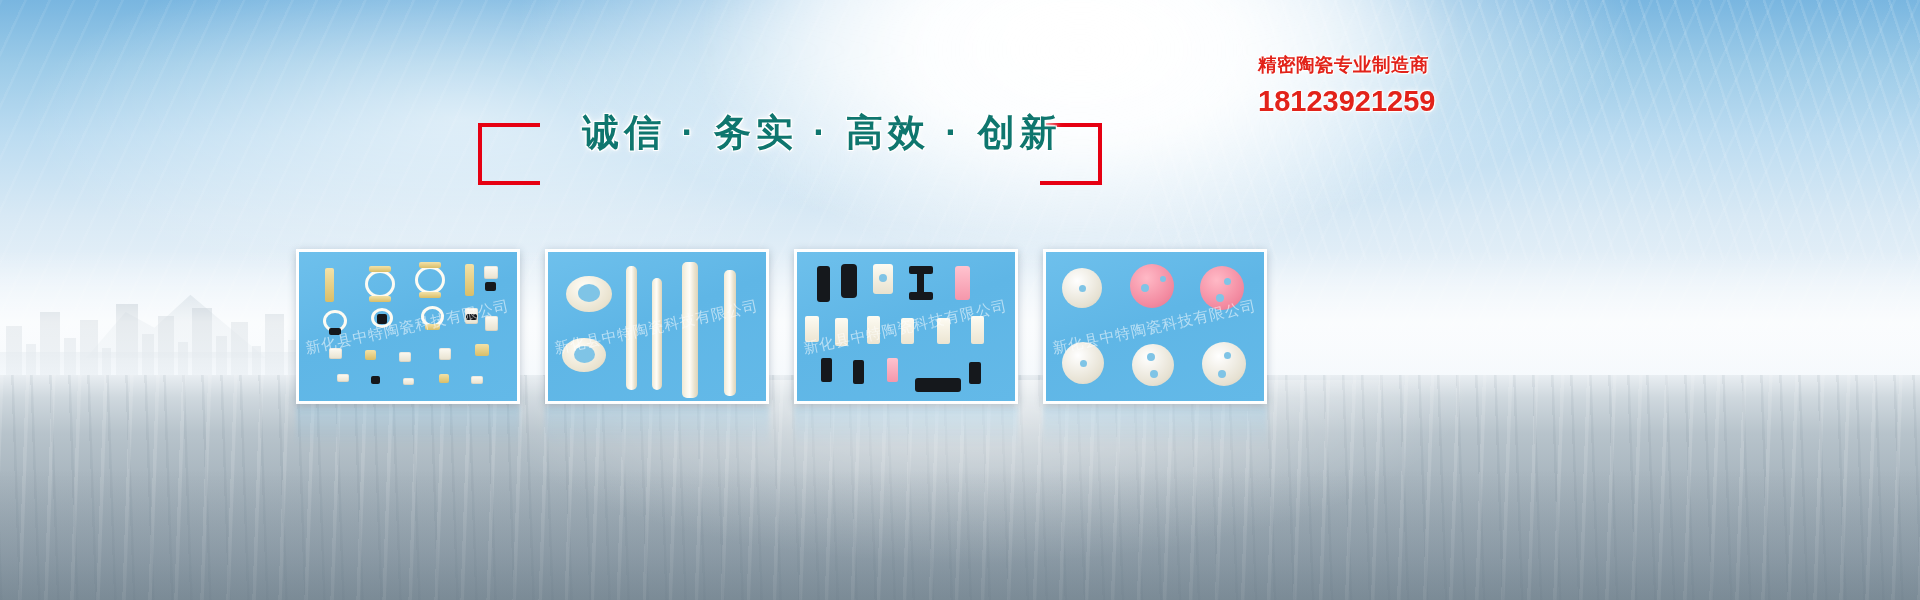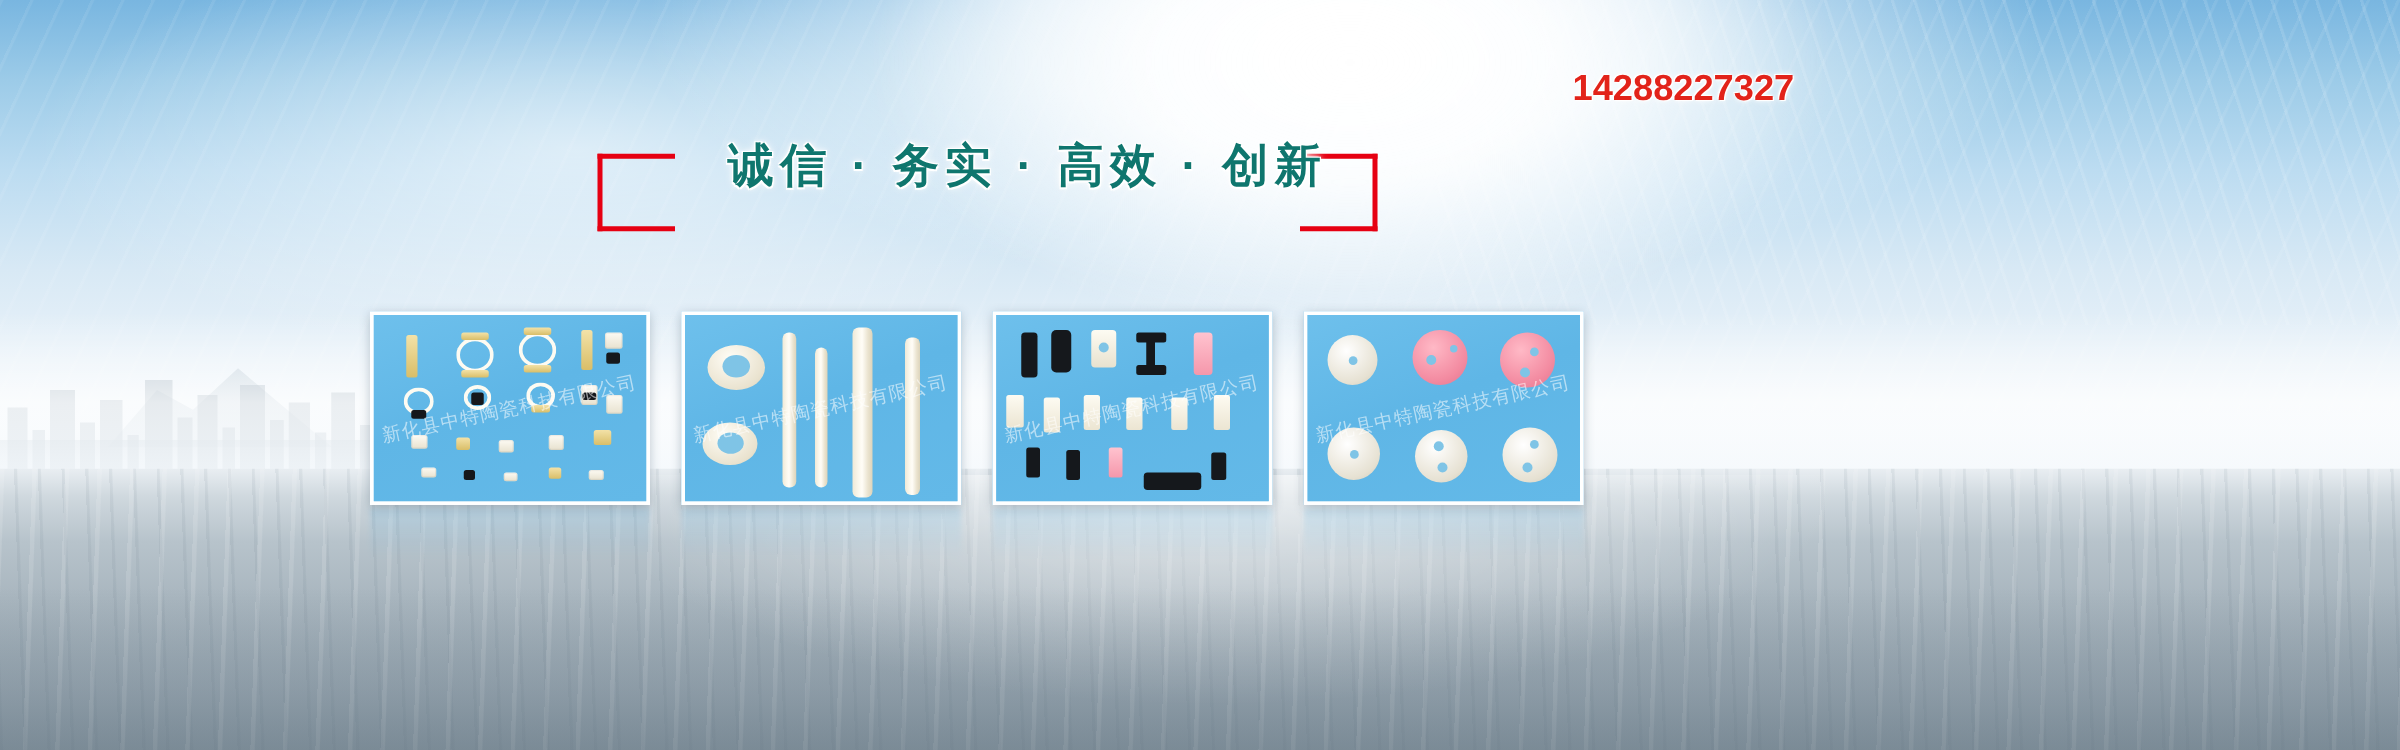--- a/index.html
+++ b/index.html
@@ -195,21 +195,22 @@
     <span class="brk l-h"></span>
     <span class="brk l-v"></span>
     <span class="brk r-h"></span>
     <span class="brk r-v"></span>
     <span class="brk l-h2"></span>
     <span class="brk r-h2"></span>
     <div class="slogan-cn">诚信 · 务实 · 高效 · 创新</div>
   </div>
 
   <div class="rightinfo">
-    <div class="ri-3">14288227327</div>
+    <div class="ri-1">精密陶瓷专业制造商</div>
+    <div class="ri-3">18123921259</div>
   </div>
 
   <div class="panels">
 
     <div class="panel p1">
       <div class="inner"></div>
       <span class="pt chip-gold" style="left:26px;top:16px;width:9px;height:34px;border-radius:2px;"></span>
       <span class="pt ringw" style="left:66px;top:18px;width:30px;height:28px;"></span>
       <span class="pt chip-gold" style="left:70px;top:14px;width:22px;height:6px;"></span>
       <span class="pt chip-gold" style="left:70px;top:44px;width:22px;height:6px;"></span>

